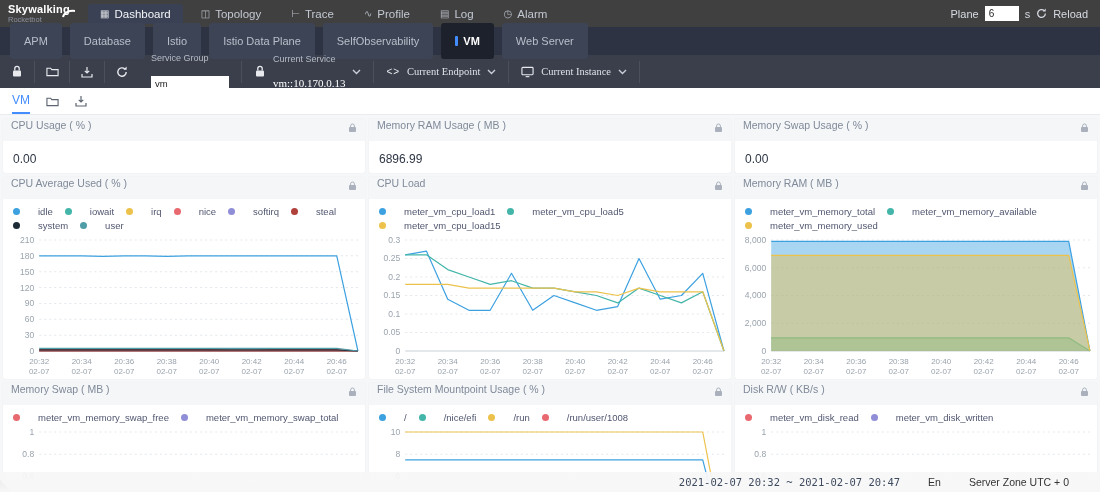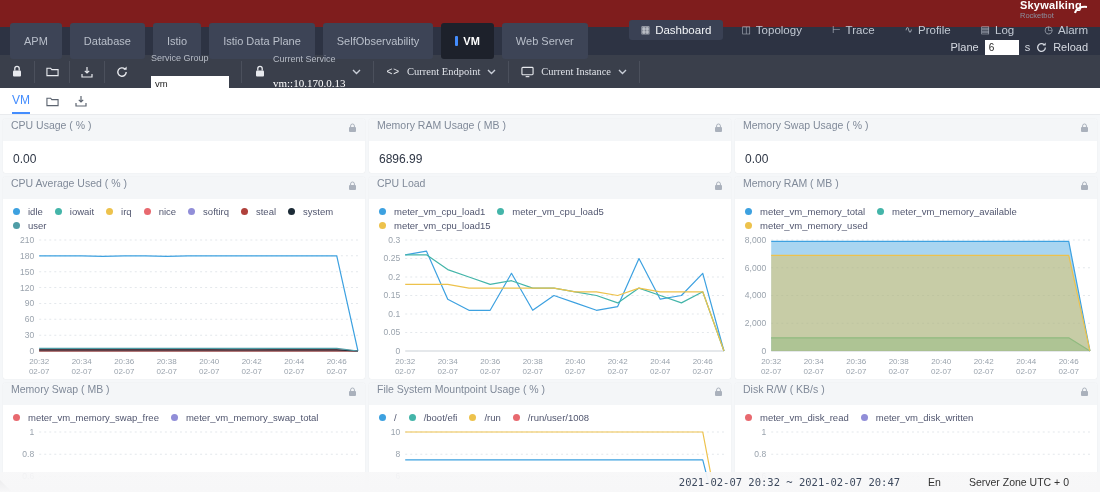--- a/index.html
+++ b/index.html
@@ -1,19 +1,19 @@
 <!DOCTYPE html>
 <html><head>
 <meta charset="utf-8">
 <style>
   * { margin:0; padding:0; box-sizing:border-box; }
   html,body { width:1100px; height:492px; overflow:hidden; background:#f5f7f9;
     font-family:"Liberation Sans", sans-serif; }
   
-  .topnav { height:27px; background:#7f1d1d; display:flex; align-items:flex-end; color:#c9ced8;flex-direction:column; }
+  .topnav { height:27px; background:#404040; display:flex; align-items:center; color:#c9ced8; }
   .logo { width:88px; padding-left:8px; line-height:1; position:relative; }
   .logo .t { color:#fff; font-weight:bold; font-size:11px; letter-spacing:.2px; }
   .logo .swoosh { position:absolute; top:1px; left:62px; }
   .logo .s { color:#8a91a0; font-size:7.5px; margin-top:1px; }
   .nav-items { display:flex; align-items:center; gap:6px; }
   .nav-item { display:flex; align-items:center; gap:5px; font-size:11.5px; color:#c2c8d2;
     padding:4px 12px; border-radius:3px; cursor:pointer; }
   .nav-item.active { background:#3a4154; color:#f2f4f7; }
   .nav-item .glyph { font-size:10px; opacity:.85; }
   .topnav-right { margin-left:auto; display:flex; align-items:center; gap:6px; padding-right:12px; font-size:11px; color:#d6dae2; }
@@ -37,21 +37,21 @@
   .subtabs { height:27px; background:#fff; border-bottom:1px solid #e9ebee; display:flex; align-items:flex-end; gap:16px; padding:0 0 0 12px; }
   .subtab { color:#448dfe; font-size:12px; padding-bottom:5px; border-bottom:2px solid #448dfe; cursor:pointer; }
   .subtab-ic { padding-bottom:7px; cursor:pointer; display:flex; }
   
   .content { padding:4px 3px 0 3px; display:grid; grid-template-columns:repeat(3,1fr); grid-template-rows:54px 202px 240px; gap:4px; }
   .card { background:#fff; border-radius:2px; box-shadow:0 0 1px rgba(0,0,0,.12); overflow:hidden; display:flex; flex-direction:column; }
   .card-hd { height:22px; background:#f4f6f8; display:flex; justify-content:space-between; padding:0 8px; flex:none; }
   .card-title { font-size:10.5px; color:#808a99; }
   .stat-value { font-size:12px; color:#2e3645; padding:11px 10px; }
   .legend { display:flex; flex-wrap:wrap; gap:3px 12px; padding:7px 10px 2px 10px; }
-  .lg-item { display:flex; align-items:center; gap:8px; }
+  .lg-item { display:flex; align-items:center; gap:18px; }
   .lg-dot { width:7px; height:7px; border-radius:50%; display:inline-block; }
   .lg-label { font-size:9.5px; color:#515archu66f; color:#51566f; }
   .chart-body { flex:1; }
   
   .footer { position:absolute; left:0; right:0; bottom:0; height:20px;
     background:linear-gradient(to top,#f7f7f8,rgba(247,247,248,.92));
     display:flex; align-items:center; justify-content:flex-end; gap:28px; padding-right:31px; }
   .time-range { font-family:"DejaVu Sans Mono", monospace; font-size:10.5px; color:#3e4a5e; cursor:pointer; }
   .footer-item { font-size:10.5px; color:#333; cursor:pointer; }
   .corner-tri { position:absolute; left:0; bottom:0; width:0; height:0;
@@ -520,21 +520,21 @@
             <path d="M2.6 4V2.9a1.9 1.9 0 0 1 3.8 0V4" stroke="#aab1bc" fill="none"></path>
           </svg></span>
       </div>
     <div class="legend">
         <span class="lg-item">
           <span class="lg-dot" style="background:#3da1e0"></span>
           <span class="lg-label">/</span>
         </span>
         <span class="lg-item">
           <span class="lg-dot" style="background:#44b5a9"></span>
-          <span class="lg-label">/boot/efi</span>
+          <span class="lg-label">/nice/efi</span>
         </span>
         <span class="lg-item">
           <span class="lg-dot" style="background:#edc24c"></span>
           <span class="lg-label">/run</span>
         </span>
         <span class="lg-item">
           <span class="lg-dot" style="background:#e8696f"></span>
           <span class="lg-label">/run/user/1008</span>
         </span>
       </div>

